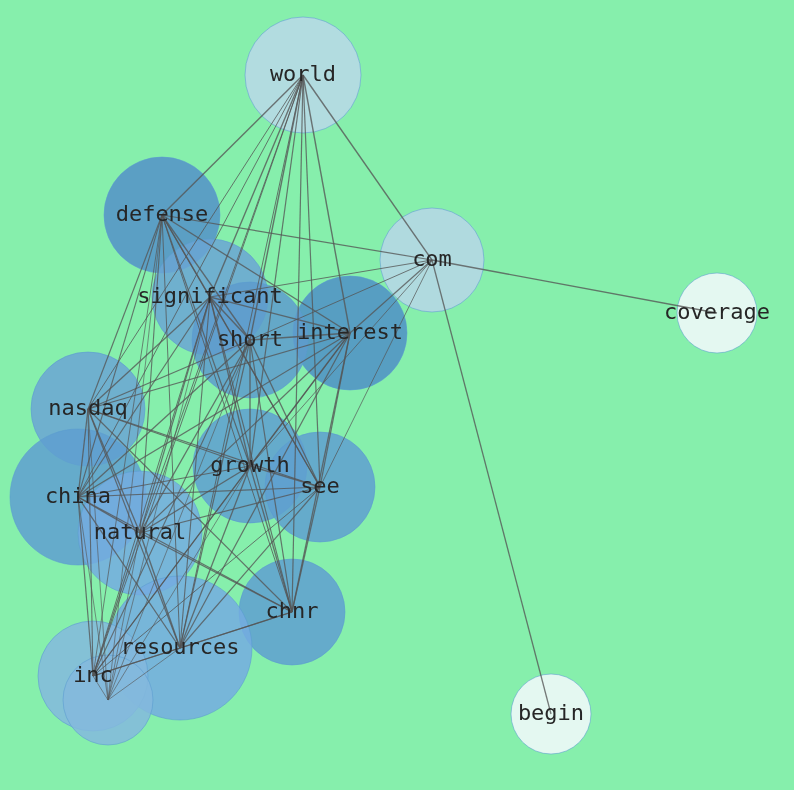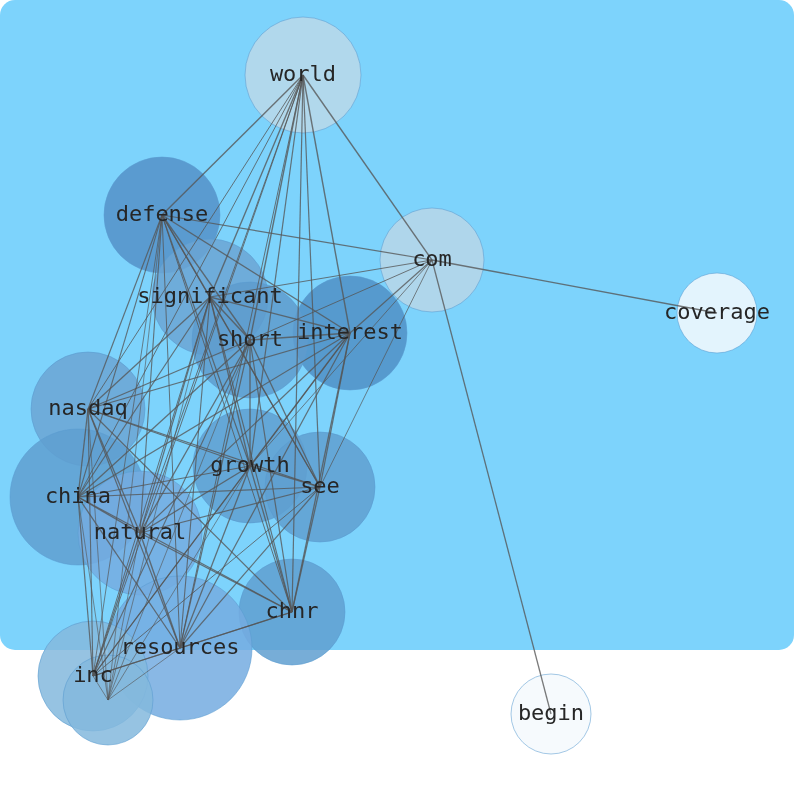--- a/index.html
+++ b/index.html
@@ -9,23 +9,22 @@
   }
   body {
     width: 794px;
     height: 790px;
     overflow: hidden;
     font-family: "DejaVu Sans Mono", monospace;
   }
   #graph-root {
     position: relative;
     width: 794px;
-    height: 650px;
-    background: #7dd3fc;
-    border-radius: 15px;
+    height: 790px;
+    background: #86efac;
   }
   svg#network-svg {
     display: block;
     width: 794px;
     height: 790px;
   }
   .node-label {
     font-family: "DejaVu Sans Mono", monospace;
     font-size: 22px;
     fill: #262626;

